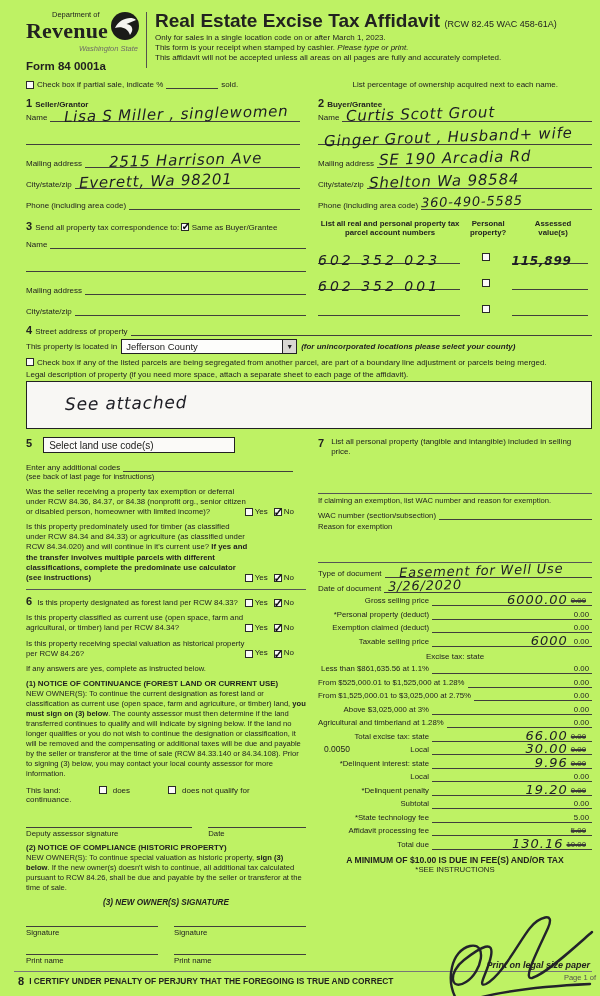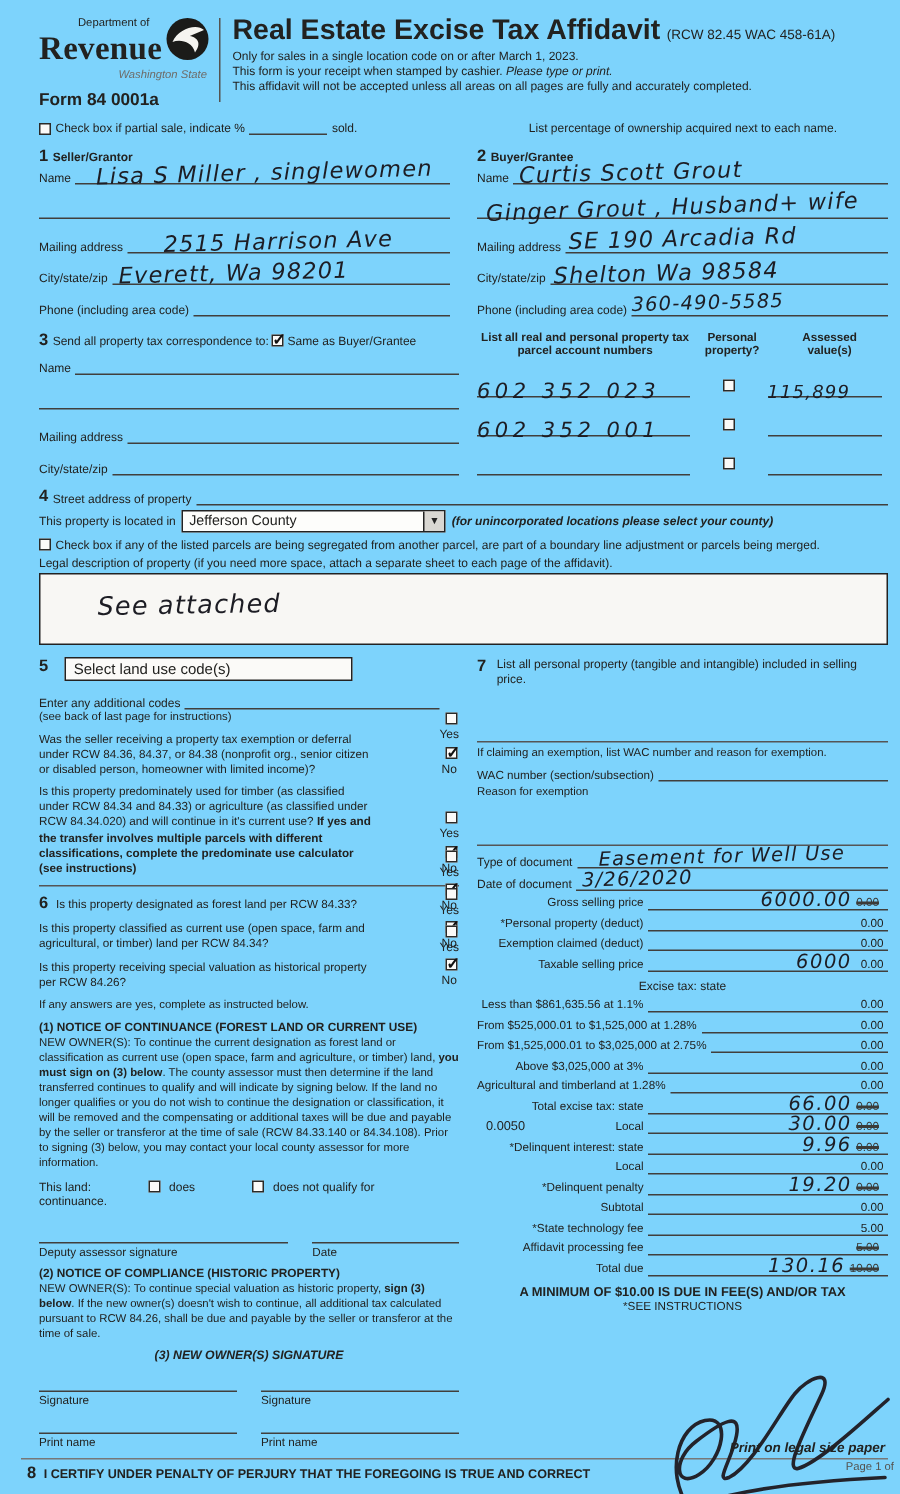--- a/index.html
+++ b/index.html
@@ -1,16 +1,16 @@
 <!DOCTYPE html>
 <html><head>
 <meta charset="utf-8">
 <style>
   html,body{margin:0;padding:0;background:#e9e7e3;}
-  .page{position:relative;width:600px;height:996px;background:#7dd3fc;overflow:hidden;
+  .page{position:relative;width:600px;height:996px;background:#bef264;overflow:hidden;
         font-family:"Liberation Sans",sans-serif;color:#222220;box-sizing:border-box;
         padding:6px 8px 0 12px;}
   .page *{box-sizing:border-box;}
 
   
   .hdr{display:flex;align-items:flex-start;margin-top:4px;}
   .logo-block{width:132px;flex:0 0 132px;padding-left:14px;}
   .dept-of{font-size:7.5px;margin-left:26px;margin-bottom:-2px;}
   .logo-row{display:flex;align-items:center;}
   .rev-name{font-size:22px;font-weight:bold;letter-spacing:.2px;font-family:"Liberation Serif",serif;}
@@ -57,21 +57,21 @@
   .sec3R{flex:1;min-width:0;}
   .parcel-heads{display:flex;text-align:center;font-size:7.8px;font-weight:bold;line-height:1.15;}
   .ph1{flex:1.85;white-space:pre-line;}
   .ph2{flex:0 0 52px;white-space:pre-line;}
   .ph3{flex:1;white-space:pre-line;}
   .parcel-row{display:flex;align-items:flex-end;margin-top:8px;}
   .p-num{flex:1.85;border-bottom:1px solid #413f3c;height:13px;position:relative;}
   .p-cbwrap{flex:0 0 52px;text-align:center;}
   .p-val{flex:1;border-bottom:1px solid #413f3c;height:13px;position:relative;margin-right:4px;}
   .p-num .hw{font-size:14px;letter-spacing:3px;left:8px;bottom:0;}
-  .p-val .hw{font-size:12px;left:6px;bottom:0;}
+  .p-val .hw{font-size:12px;left:6px;bottom:0;font-weight:bold;}
 
   
   .sec4{margin:8px 0 0 14px;}
   .located{display:flex;align-items:center;margin-top:3px;font-size:8px;gap:4px;}
   .dd{display:flex;width:176px;height:15px;border:1.2px solid #222;background:#fdfdfb;
       align-items:center;justify-content:space-between;font-size:9.5px;padding-left:4px;}
   .dd-btn{width:14px;height:100%;background:#d9d7d2;border-left:1px solid #222;display:flex;
           align-items:center;justify-content:center;font-size:7px;color:#222;}
   .county-note{font-weight:bold;font-style:italic;font-size:8px;}
   .cbline{display:flex;align-items:flex-start;gap:3px;font-size:8px;margin-top:4px;}
@@ -83,21 +83,21 @@
   .sec57{display:flex;gap:12px;margin:8px 0 0 2px;}
   .s5head{display:flex;align-items:flex-start;gap:8px;padding-left:12px;}
   .lu-box{border:1.6px solid #222;width:192px;height:16px;font-size:10px;padding:1.5px 5px;background:#fbfaf8;}
   .s7head{font-size:8px;line-height:1.25;}
   .cols{display:flex;gap:12px;margin:2px 0 0 2px;}
   .col-l{flex:0 0 292px;padding-left:12px;}
   .col-r{flex:1;min-width:0;position:relative;}
   .small{font-size:8px;}
   .tiny{font-size:7.6px;line-height:1.3;}
   .q{position:relative;font-size:7.8px;line-height:1.3;margin-top:5px;padding-right:56px;}
-  .q .yn{position:absolute;right:0;bottom:0;white-space:nowrap;font-size:8px;display:flex;gap:2px;align-items:center;flex-direction:column;}
+  .q .yn{position:absolute;right:12px;bottom:0;white-space:nowrap;font-size:8px;display:flex;gap:2px;align-items:center;}
   .q .yn .cb{margin-left:4px;}
   .hrl{border-top:1px solid #555;margin-top:6px;}
   .nt-title{font-size:7.9px;font-weight:bold;margin-top:5px;}
   .nt-body{font-size:7.6px;line-height:1.32;margin-top:1px;}
   .land-row{font-size:8px;margin-top:7px;display:flex;gap:6px;align-items:center;flex-wrap:wrap;}
   .sig-pair{display:flex;gap:16px;margin-top:14px;}
   .sig-cell{display:flex;flex-direction:column;}
   .sig-cell .rule{height:10px;flex:none;}
   .sig-lbl{font-size:7.8px;margin-top:1px;}
   .n3-title{font-size:8.2px;font-weight:bold;text-align:center;margin-top:5px;font-style:italic;}

